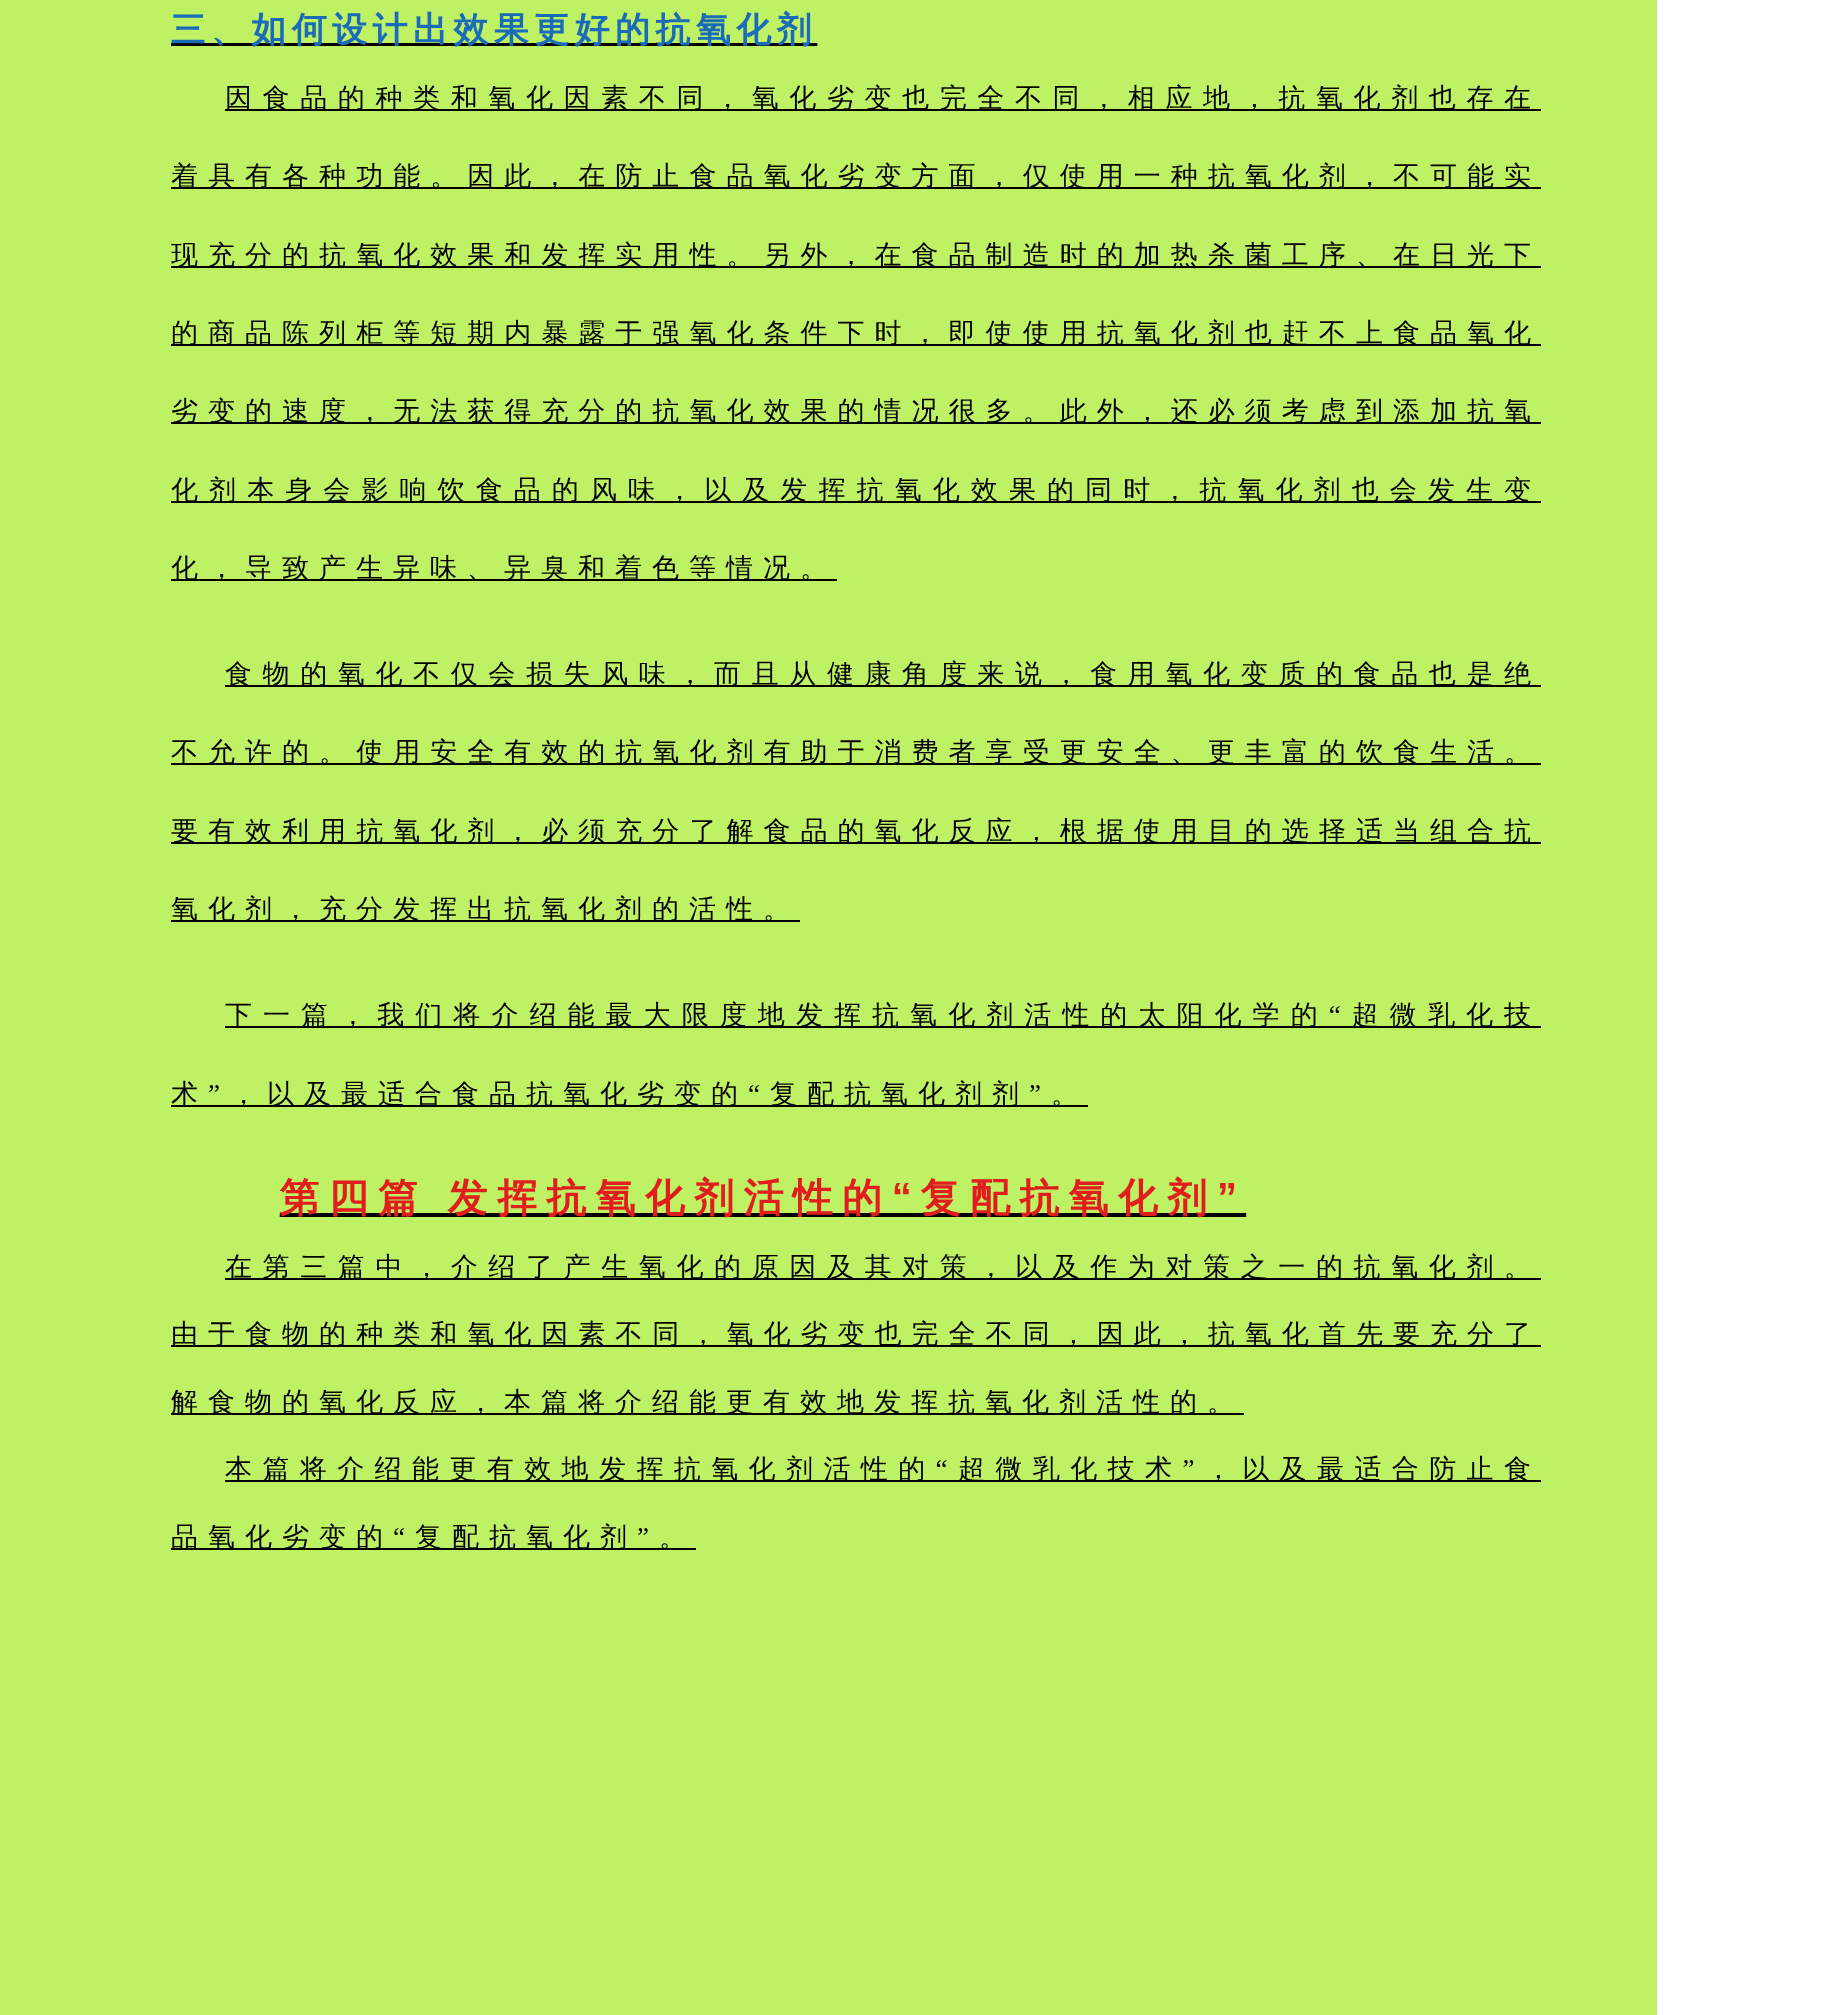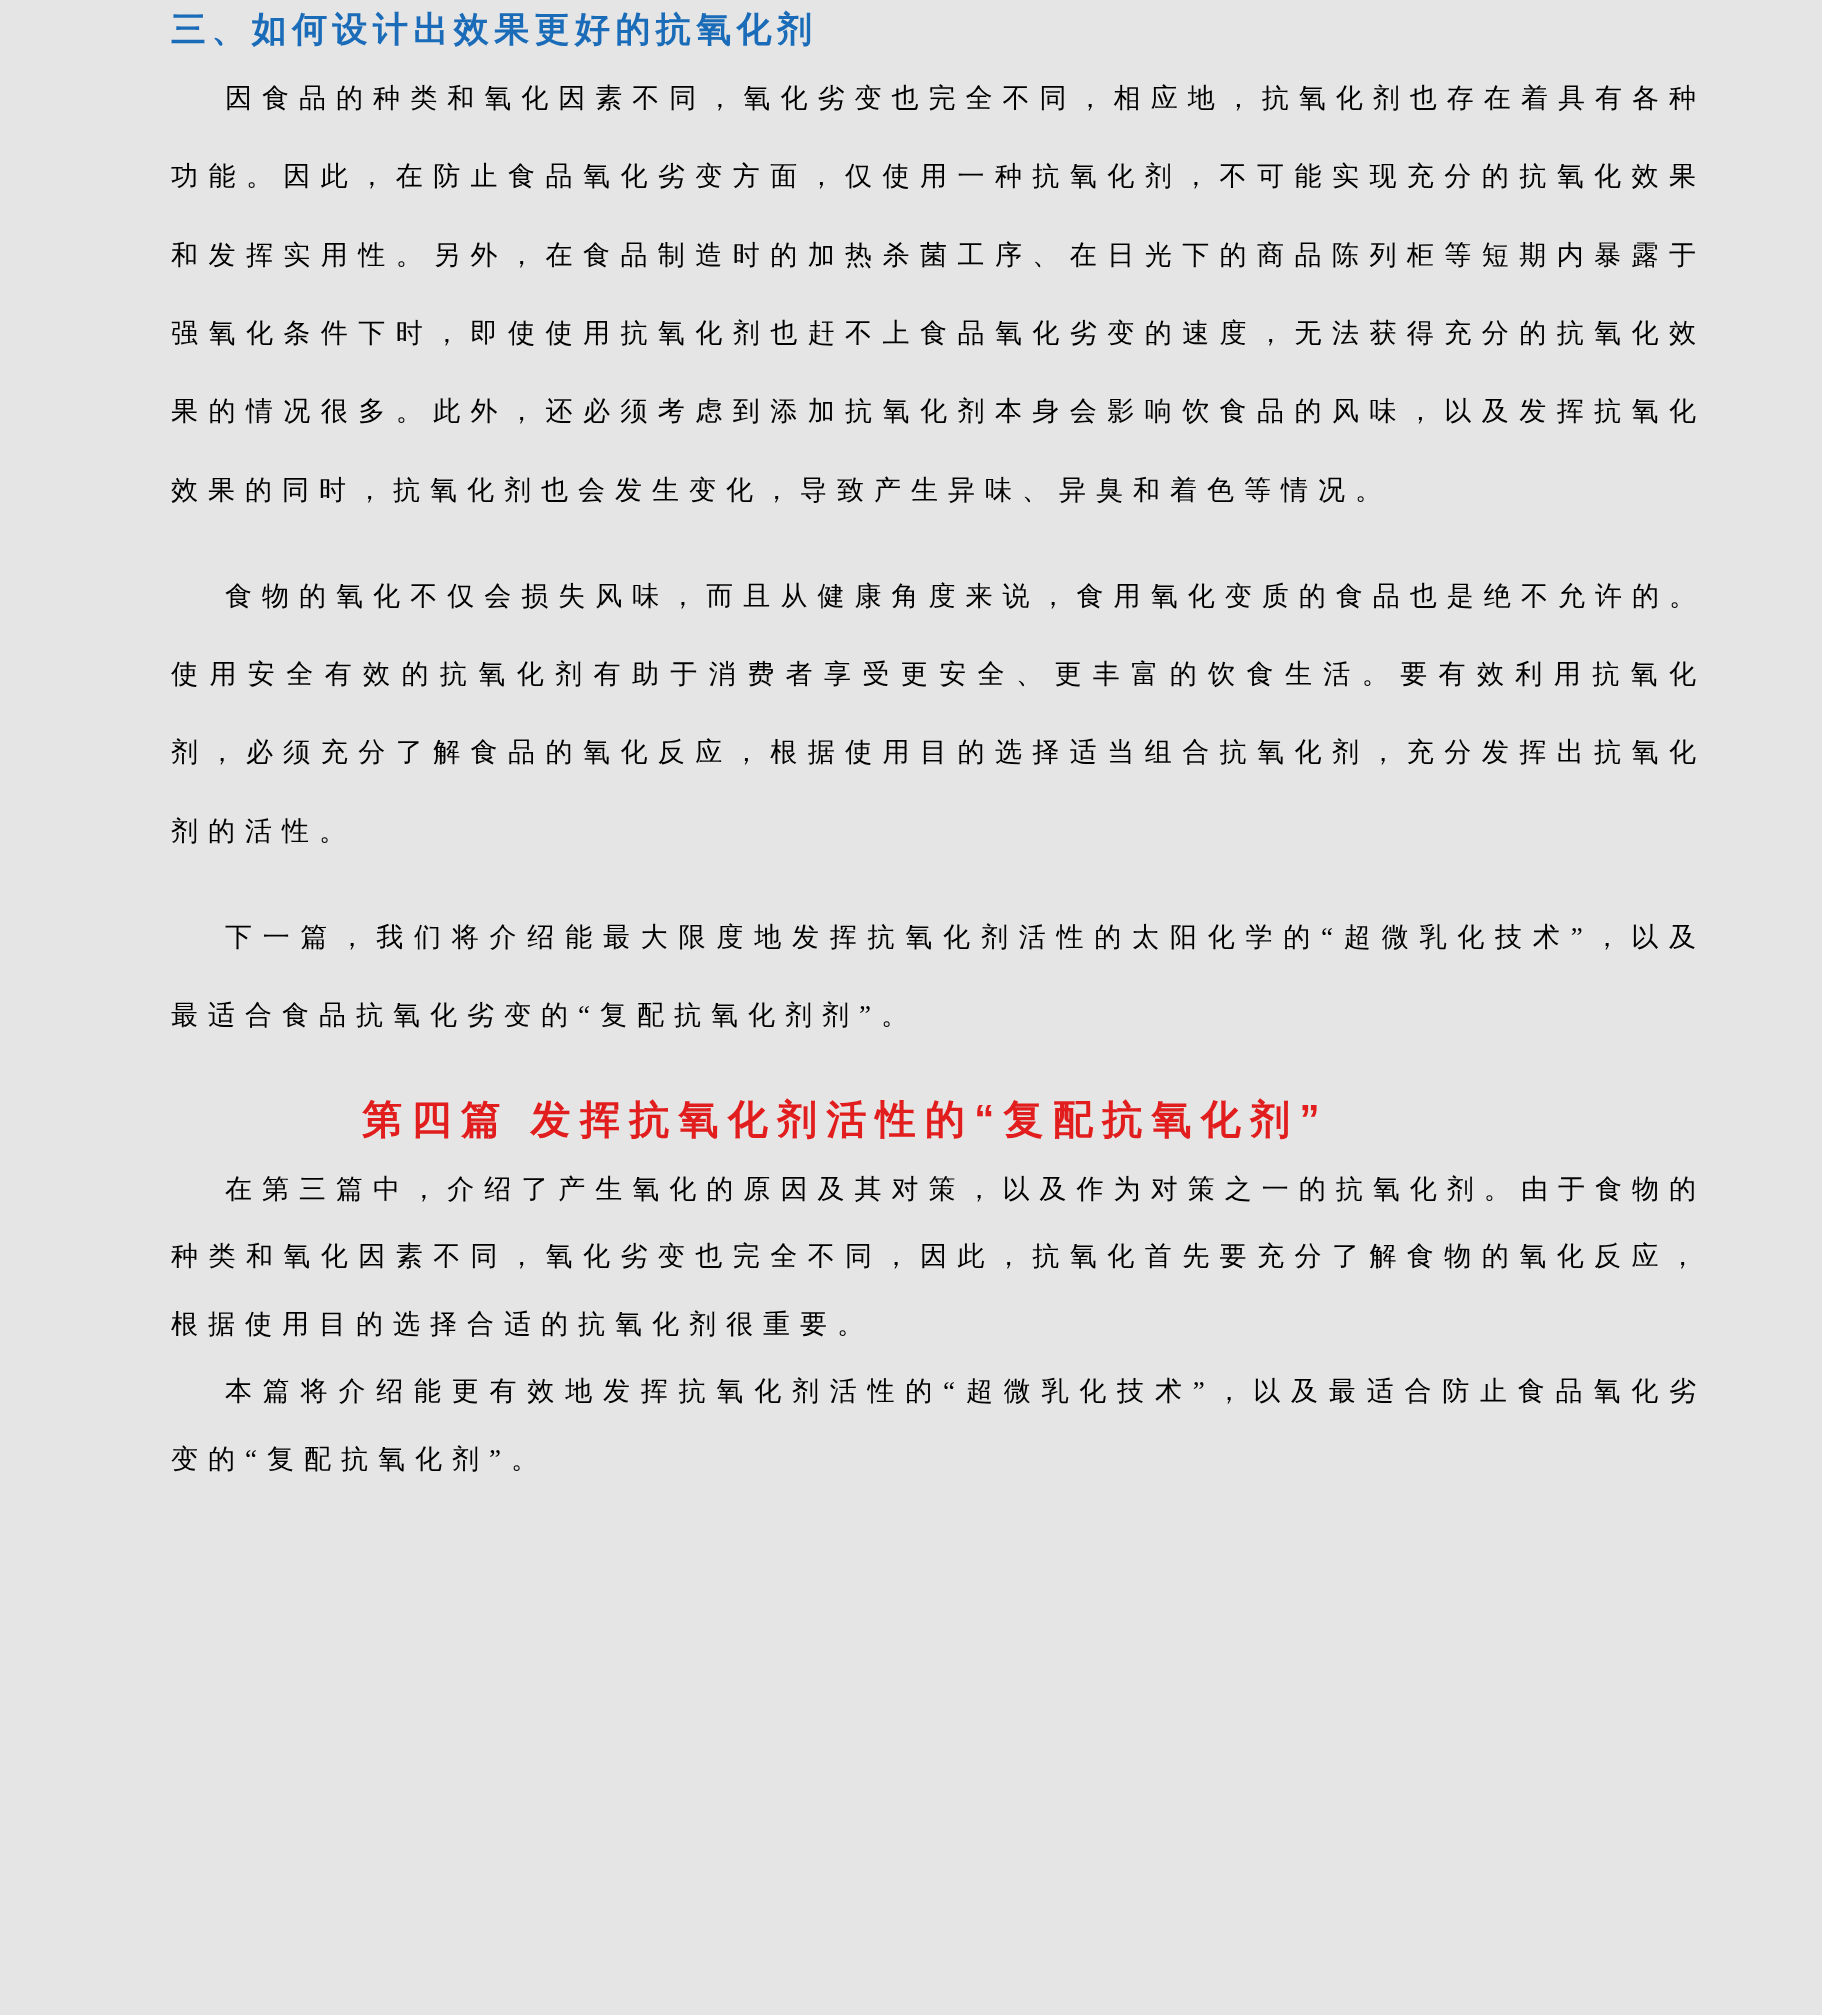--- a/index.html
+++ b/index.html
@@ -2,26 +2,27 @@
 <html style="font-size:12.4px"><head>
 <meta charset="utf-8">
 <style>
   html, body {
     margin: 0;
     padding: 0;
     background: #ffffff;
   }
   .page {
     position: relative;
-    width: 1822px;
+    width: 1657px;
     height: 2015px;
-    background: #e5e5e5;
+    background: #bef264;
     box-sizing: border-box;
     padding: 7.8px 116px 0 171px;
     overflow: hidden;
+    text-decoration: underline;
   }
   .h-blue {
     font-family: "Liberation Sans", sans-serif;
     font-weight: bold;
     font-size: 35px;
     letter-spacing: 5.4px;
     color: #1b6cb8;
     margin: 0 0 9.3px 0;
     line-height: 1.2;
   }
@@ -60,18 +61,18 @@
 
   <div class="section-3">
     <p class="body-p">因食品的种类和氧化因素不同，氧化劣变也完全不同，相应地，抗氧化剂也存在着具有各种功能。因此，在防止食品氧化劣变方面，仅使用一种抗氧化剂，不可能实现充分的抗氧化效果和发挥实用性。另外，在食品制造时的加热杀菌工序、在日光下的商品陈列柜等短期内暴露于强氧化条件下时，即使使用抗氧化剂也赶不上食品氧化劣变的速度，无法获得充分的抗氧化效果的情况很多。此外，还必须考虑到添加抗氧化剂本身会影响饮食品的风味，以及发挥抗氧化效果的同时，抗氧化剂也会发生变化，导致产生异味、异臭和着色等情况。</p>
     <p class="body-p">食物的氧化不仅会损失风味，而且从健康角度来说，食用氧化变质的食品也是绝不允许的。使用安全有效的抗氧化剂有助于消费者享受更安全、更丰富的饮食生活。要有效利用抗氧化剂，必须充分了解食品的氧化反应，根据使用目的选择适当组合抗氧化剂，充分发挥出抗氧化剂的活性。</p>
     <p class="body-p">下一篇，我们将介绍能最大限度地发挥抗氧化剂活性的太阳化学的“超微乳化技术”，以及最适合食品抗氧化劣变的“复配抗氧化剂剂”。</p>
   </div>
 
   <h2 class="h-red">第四篇 发挥抗氧化剂活性的“复配抗氧化剂”</h2>
 
   <div class="section-4">
-    <p class="body-p">在第三篇中，介绍了产生氧化的原因及其对策，以及作为对策之一的抗氧化剂。由于食物的种类和氧化因素不同，氧化劣变也完全不同，因此，抗氧化首先要充分了解食物的氧化反应，根据使用目的选择合适的抗氧化剂很重要。</p>
+    <p class="body-p">在第三篇中，介绍了产生氧化的原因及其对策，以及作为对策之一的抗氧化剂。由于食物的种类和氧化因素不同，氧化劣变也完全不同，因此，抗氧化首先要充分了解食物的氧化反应，本篇将介绍能更有效地发挥抗氧化剂活性的。</p>
     <p class="body-p">本篇将介绍能更有效地发挥抗氧化剂活性的“超微乳化技术”，以及最适合防止食品氧化劣变的“复配抗氧化剂”。</p>
   </div>
 
 </div>
 
 
 </body></html>

